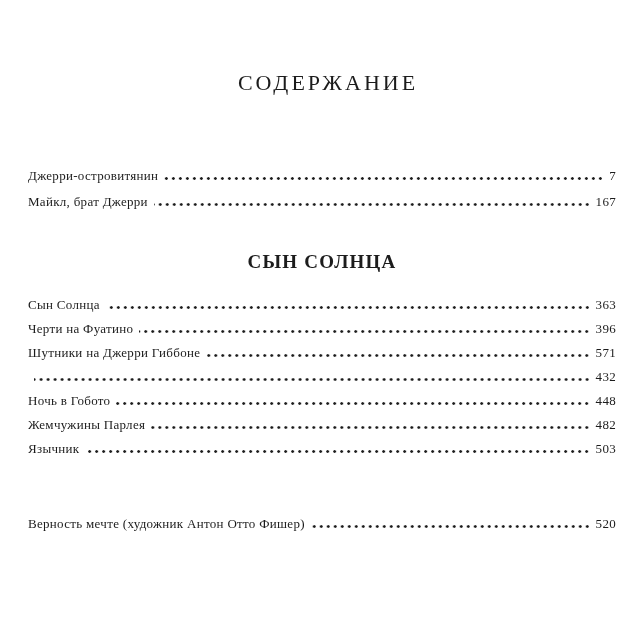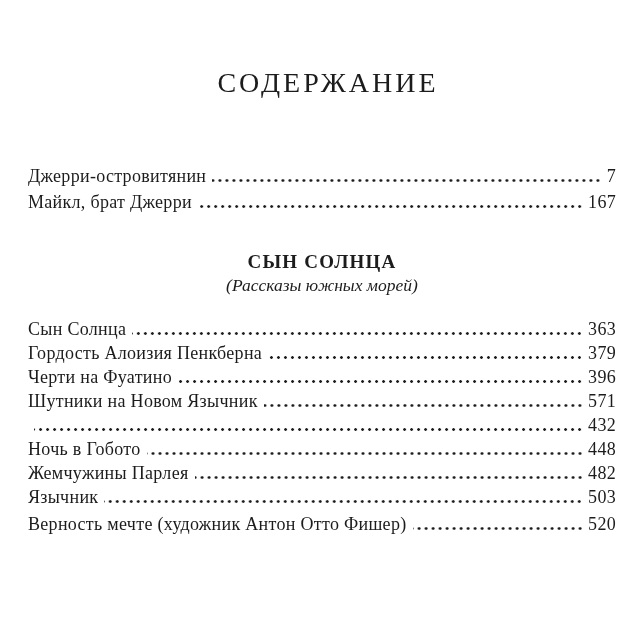--- a/index.html
+++ b/index.html
@@ -22,21 +22,21 @@
     right: 24px;
     top: 0;
     bottom: 0;
   }
   .book-title {
     position: absolute;
     top: 71px;
     left: 12px;
     right: 0;
     text-align: center;
-    font-size: 28px;
+    font-size: 22px;
     line-height: 24px;
     font-weight: 400;
     letter-spacing: 3px;
     margin: 0;
   }
   .section {
     position: absolute;
     left: 0;
     right: 0;
   }
@@ -55,21 +55,21 @@
     font-style: italic;
     font-size: 17.5px;
     line-height: 22px;
     margin-top: 2px;
   }
   .entries { width: 100%; }
   .sec-1 .entries { margin-top: 21px; }
   .row {
     display: flex;
     align-items: baseline;
-    font-size: 18px;
+    font-size: 13px;
     letter-spacing: 0.3px;
   }
   .sec-0 .row { line-height: 26px; }
   .sec-1 .row, .sec-2 .row { line-height: 24px; }
   .entry-title {
     white-space: nowrap;
     flex: 0 0 auto;
   }
   .dots {
     flex: 1 1 auto;
@@ -102,39 +102,33 @@
             </div>
             <div class="row">
               <span class="entry-title">Майкл, брат Джерри</span>
               <span class="dots"></span>
               <span class="page-num">167</span>
             </div>
           </div>
         </div>
         <div class="section sec-1">
           <div class="section-heading">СЫН СОЛНЦА</div>
-          <div class="section-subtitle">(Рассказы южных морей)</div>
           <div class="entries">
             <div class="row">
               <span class="entry-title">Сын Солнца</span>
               <span class="dots"></span>
               <span class="page-num">363</span>
             </div>
             <div class="row">
-              <span class="entry-title">Гордость Алоизия Пенкберна</span>
-              <span class="dots"></span>
-              <span class="page-num">379</span>
-            </div>
-            <div class="row">
               <span class="entry-title">Черти на Фуатино</span>
               <span class="dots"></span>
               <span class="page-num">396</span>
             </div>
             <div class="row">
-              <span class="entry-title">Шутники на Новом Язычник</span>
+              <span class="entry-title">Шутники на Джерри Гиббоне</span>
               <span class="dots"></span>
               <span class="page-num">571</span>
             </div>
             <div class="row">
               <span class="dots"></span>
               <span class="page-num">432</span>
             </div>
             <div class="row">
               <span class="entry-title">Ночь в Гобото</span>
               <span class="dots"></span>

